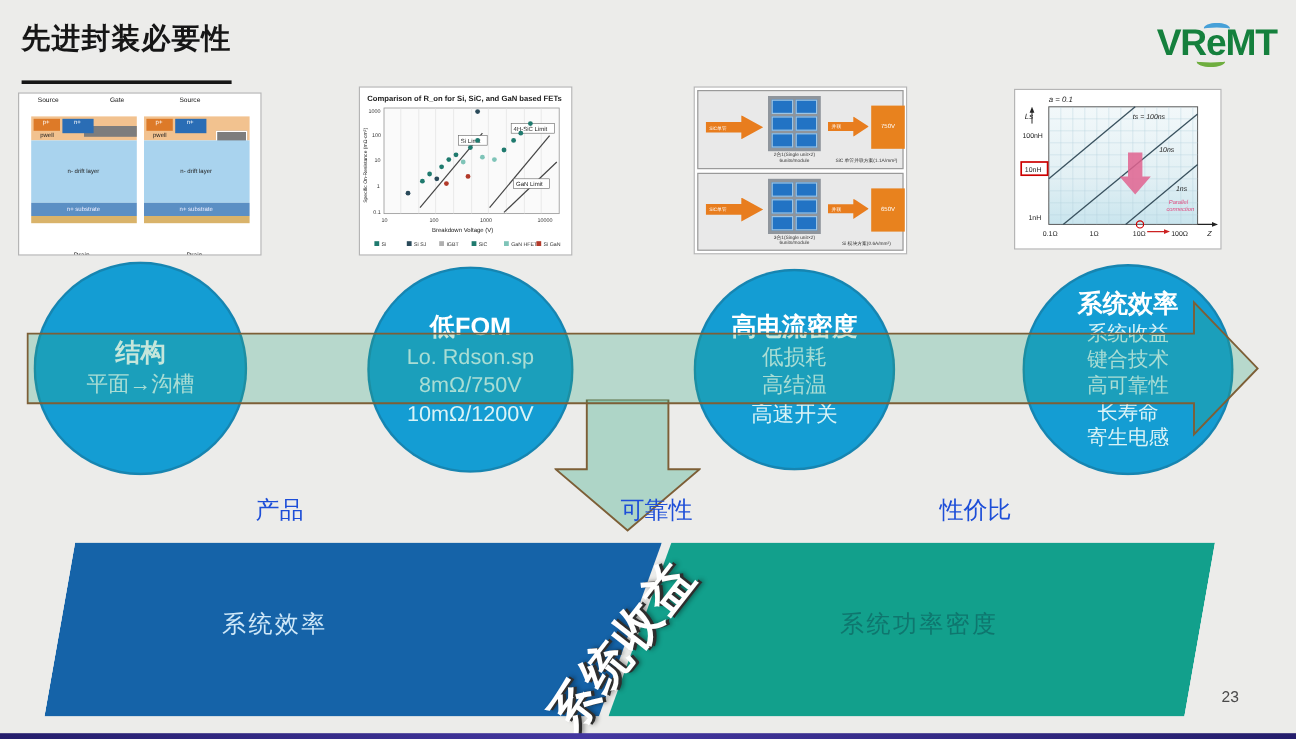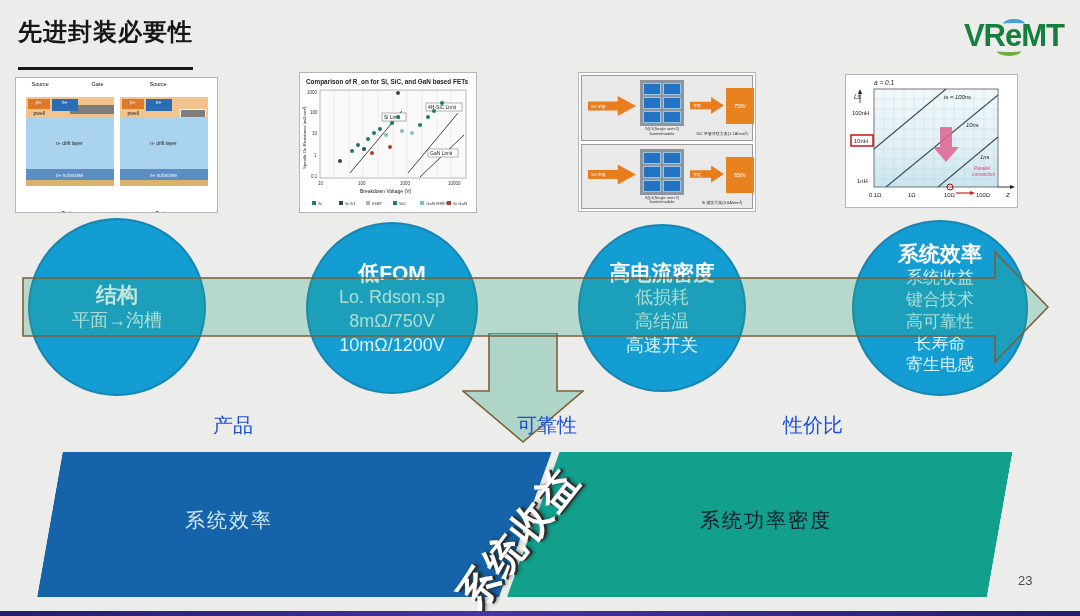--- a/index.html
+++ b/index.html
@@ -61,21 +61,21 @@
 
   
   .banner { position:absolute; left:37px; top:452px; width:950px; height:145px;
             transform:skewX(-10deg); transform-origin:bottom left; z-index:1; }
   .banner-left { position:absolute; left:0; top:0; width:500px; height:145px; background:#1563a8;
             clip-path:polygon(0 0, 489px 0, 462px 145px, 0 145px); }
   .banner-right { position:absolute; left:0; top:0; width:950px; height:145px; background:#12a08c;
             clip-path:polygon(497px 0, 950px 0, 950px 145px, 470px 145px); }
   .banner-text { position:absolute; z-index:2; font-size:20px; letter-spacing:2px; }
   #banner-text-left { left:185px; top:507px; color:#cfe8f8; }
-  #banner-text-right { left:700px; top:507px; color:#0f172a; }
+  #banner-text-right { left:700px; top:507px; color:#0f766e; }
   #banner-diagonal { position:absolute; left:428px; top:498px; width:200px; z-index:3;
             transform:rotate(-52deg); font-size:40px; font-weight:bold; color:#fff;
             text-shadow:2px 2px 0 #2e2e2e, 3px 3px 4px rgba(0,0,0,.45); letter-spacing:2px; }
 
   .page-num { position:absolute; left:1018px; top:573px; font-size:13px; color:#4a4a4a; z-index:4; }
   .bottom-strip { position:absolute; left:0; bottom:0; width:100%; height:5px;
             background:linear-gradient(90deg,#241d6b,#4336a0 45%,#241d6b); z-index:5; }
 </style>
 </head>
 <body>

